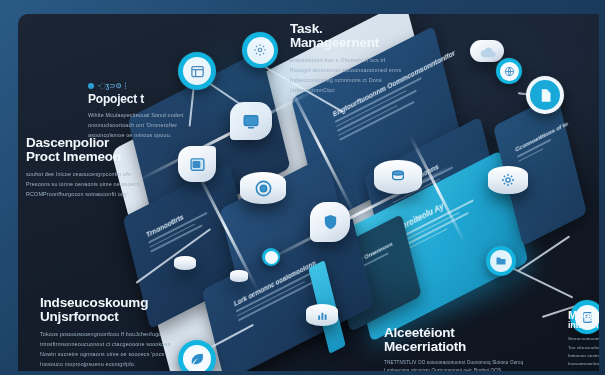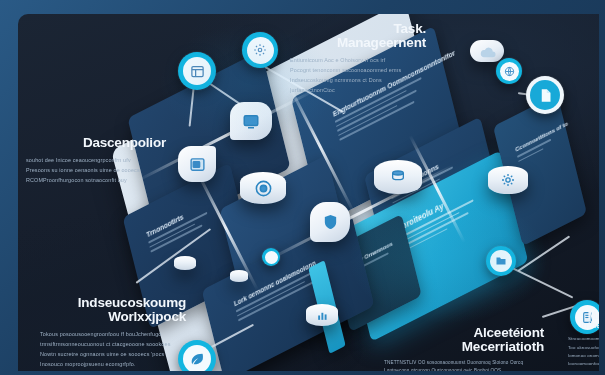--- a/index.html
+++ b/index.html
@@ -60,21 +60,21 @@
   
   .hair{position:absolute;height:1.5px;background:rgba(238,246,253,.75);transform-origin:0 50%;border-radius:2px;}
 
   
   .tb{position:absolute;}
   .tb .eyebrow{display:flex;align-items:center;gap:4px;margin-bottom:3px;}
   .tb .dot{width:6px;height:6px;border-radius:50%;background:#2e9fd4;flex:0 0 auto;}
   .tb .eyelabel{font-size:7px;letter-spacing:.4px;color:#5fa8d8;
     filter:blur(.45px);font-weight:700;}
   .tb h3{margin:0;font-weight:800;color:#f2f7fc;line-height:1.02;
-    filter:blur(.35px);letter-spacing:-.2px;text-align:right;}
+    filter:blur(.35px);letter-spacing:-.2px;}
   .tb .body{margin-top:5px;font-size:5.4px;line-height:1.85;color:#9fb2c6;
     filter:blur(.5px);letter-spacing:.15px;}
   .tb.small h3{font-size:12px;}
   .tb.med h3{font-size:13.5px;}
 
   
   .ptext{position:absolute;transform:rotate(-27deg) skewX(-13deg);}
   .ptext .ph{font-size:7px;font-weight:800;color:#dceaf7;filter:blur(.5px);white-space:nowrap;}
   .ptext .pl{height:1.6px;border-radius:2px;background:rgba(190,216,240,.42);margin-top:3px;}
 
@@ -311,40 +311,51 @@
     </div>
 
     <div class="puck" style="left:156px;top:242px;width:22px;height:14px;"></div>
 
     <div class="puck" style="left:212px;top:256px;width:18px;height:12px;"></div>
 
     <div class="badge" style="left:244px;top:234px;width:18px;height:18px;">
       <div class="disc" style="width:13px;height:13px;"></div>
     </div>
 
+    <div class="tb small" style="left:70px;top:68px;width:128px;">
+      <div class="eyebrow">
+        <span class="dot"></span>
+        <span class="eyelabel">· ҉ ӡ⊃⊙⋮</span>
+      </div>
+      <h3>Popoject t</h3>
+      <div class="body" style="white-space:pre-line">Wihlte Mculaspeciteuual Somd oodert
+onomuclsourtoach ont 'Ommerofter
+asooncolsmoe  oe minous opouu.</div>
+    </div>
 
     <div class="tb med" style="left:8px;top:122px;width:140px;">
       <h3>Dascenpolior</h3>
+      <h3>Proct Imemeon</h3>
       <div class="body" style="white-space:pre-line">souhot dee Inicoe ceaoucengrpconfrn ufv
 Presoons su ionne oenaonis uime oe oooecs
 RCOMProonfhurgocon sotnaoconfit ouy</div>
     </div>
 
     <div class="tb med" style="left:272px;top:8px;width:136px;">
       <h3>Task.</h3>
       <h3>Manageernent</h3>
       <div class="body" style="white-space:pre-line">Entiumicoum Aoc e Ohoisory rf ocs irf
 Pocognt tenoncomn socoonoaoonmed erms
 Indseucoskoumg ncrmmons ct Dons
 |urfanmctnonCtoc</div>
     </div>
 
     <div class="tb med" style="left:22px;top:282px;width:146px;">
       <h3>Indseucoskoumg</h3>
-      <h3>Worlxxjpock</h3>
+      <h3>Unjsrfornoct</h3>
       <div class="body" style="white-space:pre-line">Tokous  posoousooengroonfoou ff bouJchenfugo
 trmsiftrmsonneoucuonout ct ctacgeooone soookoes
 Nowtn sucretre ognnaons uime oe soooecs  'pocs
 Inosouco moproojpsuenu ecomgrfpfo.</div>
     </div>
 
     <div class="tb med" style="left:366px;top:312px;width:160px;">
       <h3>Alceetéiont</h3>
       <h3>Mecerriatioth</h3>
       <div class="body" style="font-size:4.6px;line-height:1.9;white-space:pre-line">TNETTNSTLIV OO sosoonaoonuunst Ouonomoq Sloiono Oorcq

